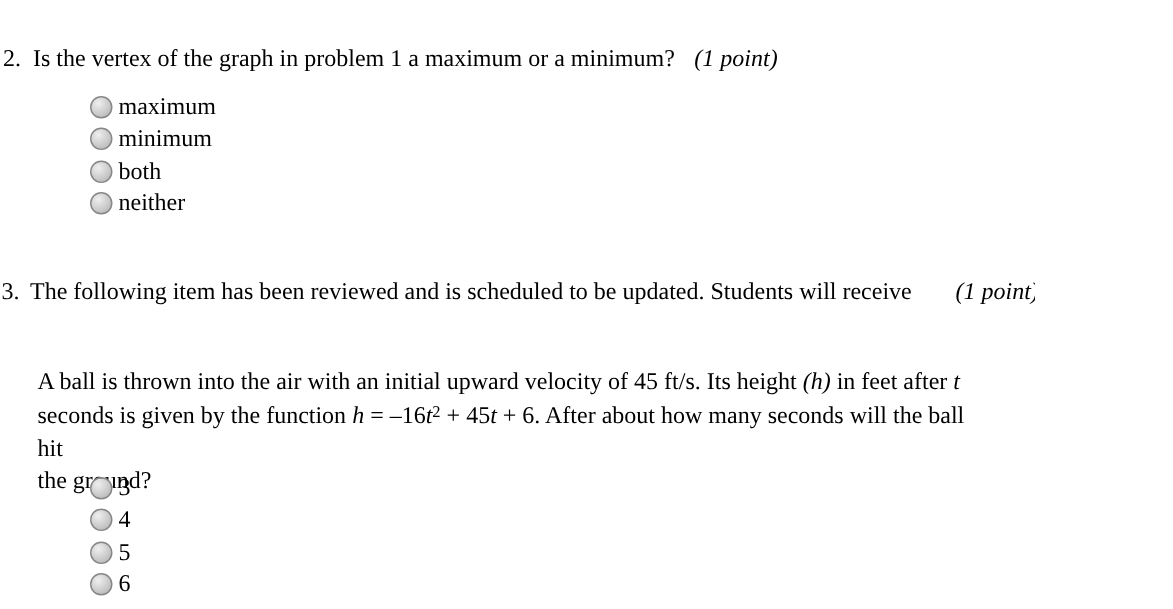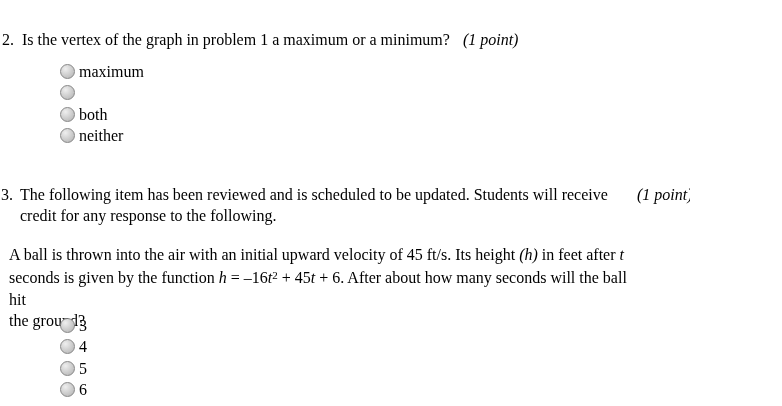--- a/index.html
+++ b/index.html
@@ -41,51 +41,52 @@
   .opt-label { white-space: nowrap; }
 
   
   #q3 { position: absolute; left: 1px; top: 184px; width: 780px; }
   #q3 .qrow { display: flex; align-items: flex-start; }
   #q3 .qnum { width: 19px; flex: none; }
   #q3 .stem-bold { font-weight: normal; max-width: 612px; }
   #q3 .points { position: absolute; left: 636px; top: 0; }
 
   
-  #q3-body { position: absolute; left: 9px; top: 244px; width: 620px; }
+  #q3-body { position: absolute; left: 25px; top: 244px; width: 620px; }
 </style>
 </head>
 <body>
 
 <div class="page">
 
   <div id="q2"><span class="qnum">2.</span><span>Is the vertex of the graph in problem 1 a maximum or a minimum?</span><span class="points">(1 point)</span></div>
 
   <div id="q2-options" class="options">
     <div class="opt-row">
       <span class="radio"></span>
       <span class="opt-label">maximum</span>
     </div>
     <div class="opt-row">
       <span class="radio"></span>
+      <span class="opt-label">minimum</span>
     </div>
     <div class="opt-row">
       <span class="radio"></span>
       <span class="opt-label">both</span>
     </div>
     <div class="opt-row">
       <span class="radio"></span>
       <span class="opt-label">neither</span>
     </div>
   </div>
 
   <div id="q3">
     <div class="qrow">
       <span class="qnum">3.</span>
-      <div class="stem-bold"><span>The following item has been reviewed and is scheduled to be updated. Students will receive</span><br><span>credit for any response to the following.</span></div>
+      <div class="stem-bold"><span>The following item has been reviewed and is scheduled to be updated. Students will receive</span><br></div>
     </div>
     <span class="points">(1 point)</span>
   </div>
 
   <div id="q3-body"><span>A ball is thrown into the air with an initial upward velocity of 45 ft/s. Its height </span><span class="it">(h)</span><span> in feet after </span><span class="it">t</span><br><span>seconds is given by the function </span><span class="it">h</span><span> = –16</span><span class="it">t</span><span class="sup">2</span><span> + 45</span><span class="it">t</span><span> + 6. After about how many seconds will the ball hit</span><br><span>the ground?</span></div>
 
   <div id="q3-options" class="options">
     <div class="opt-row">
       <span class="radio"></span>
       <span class="opt-label">3</span>

